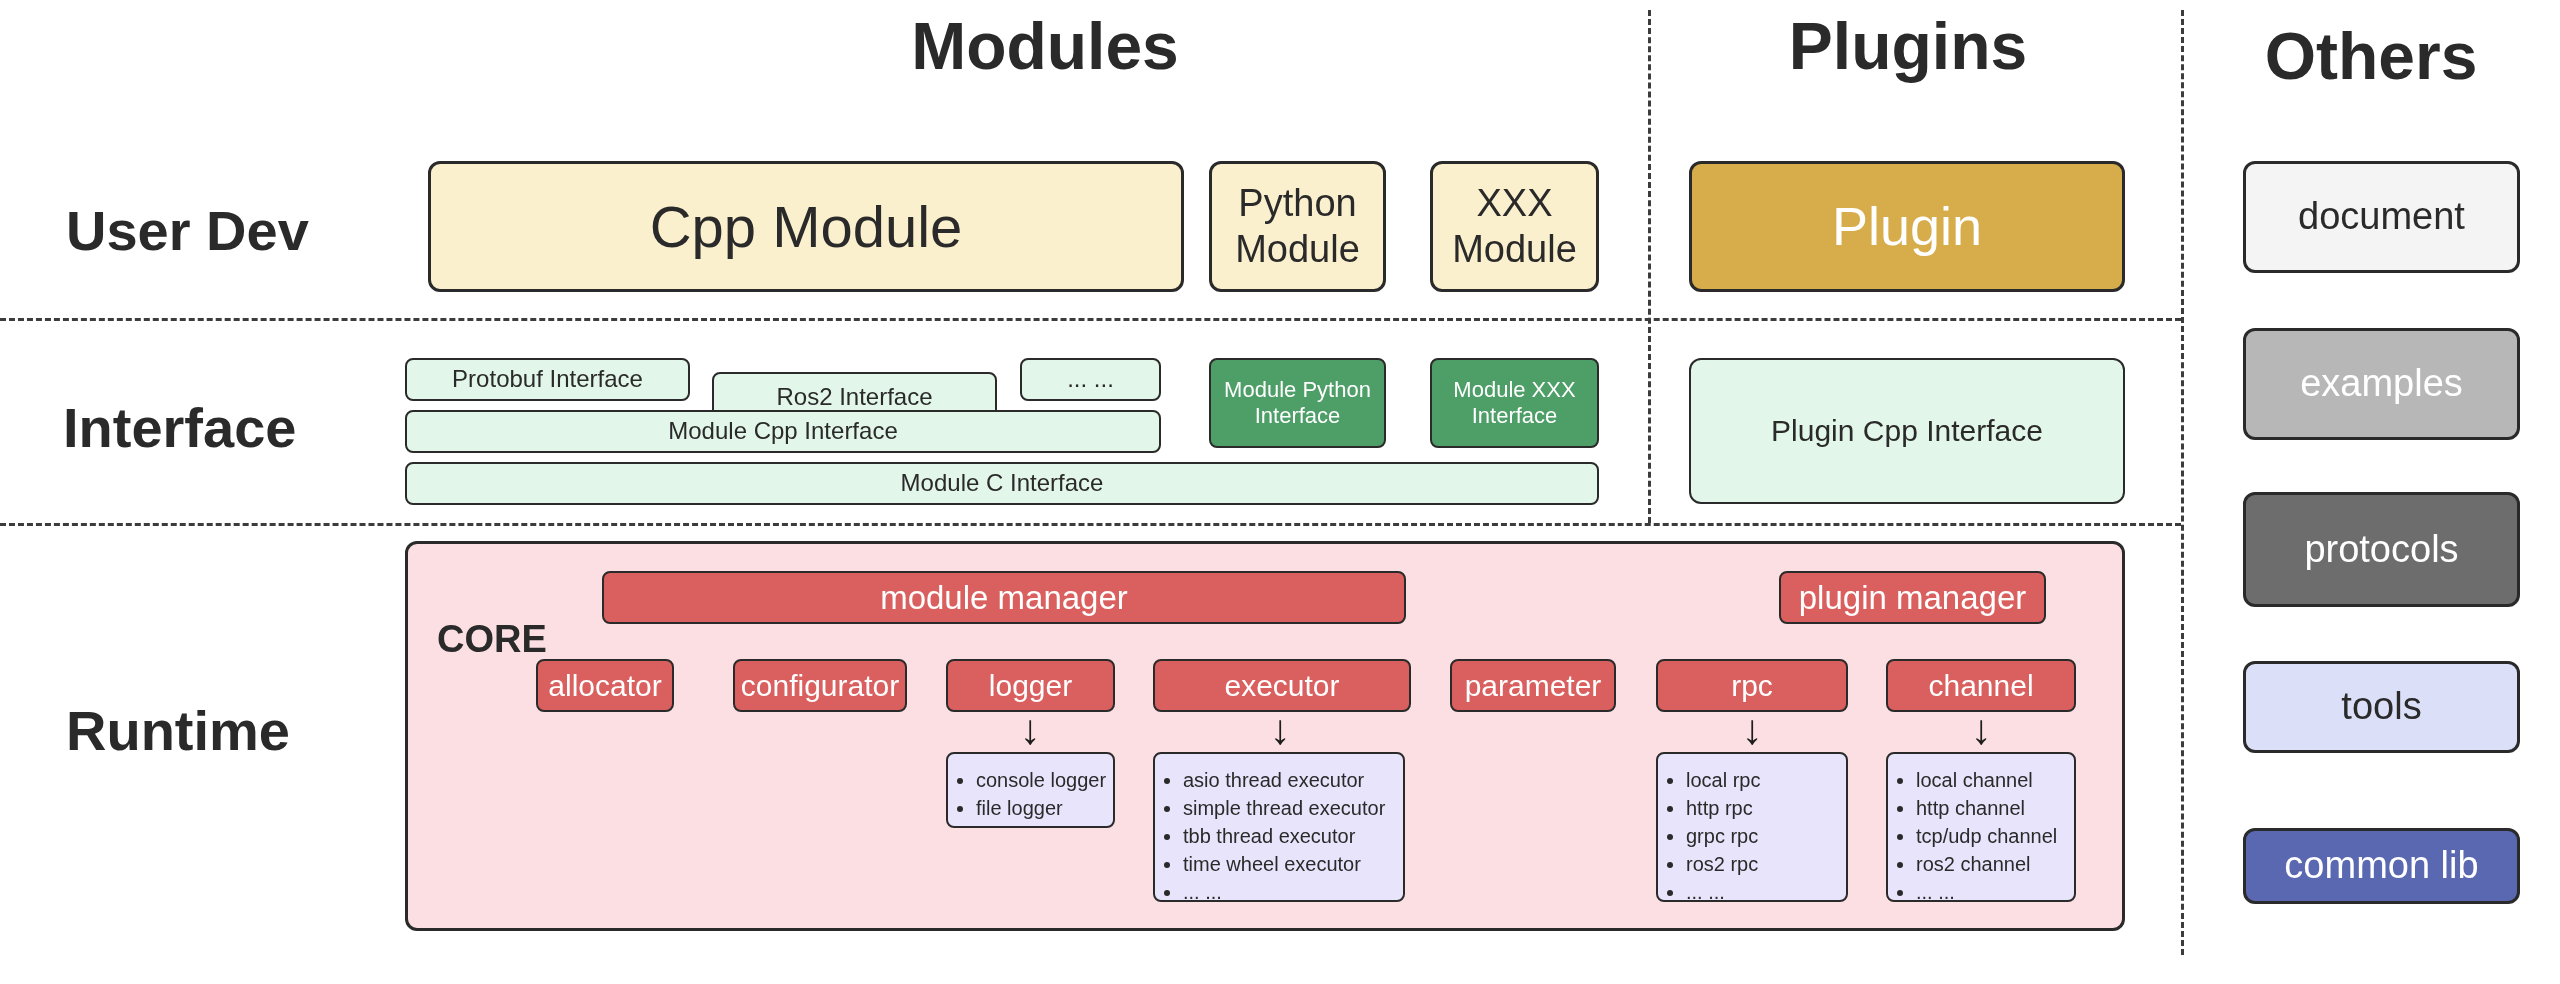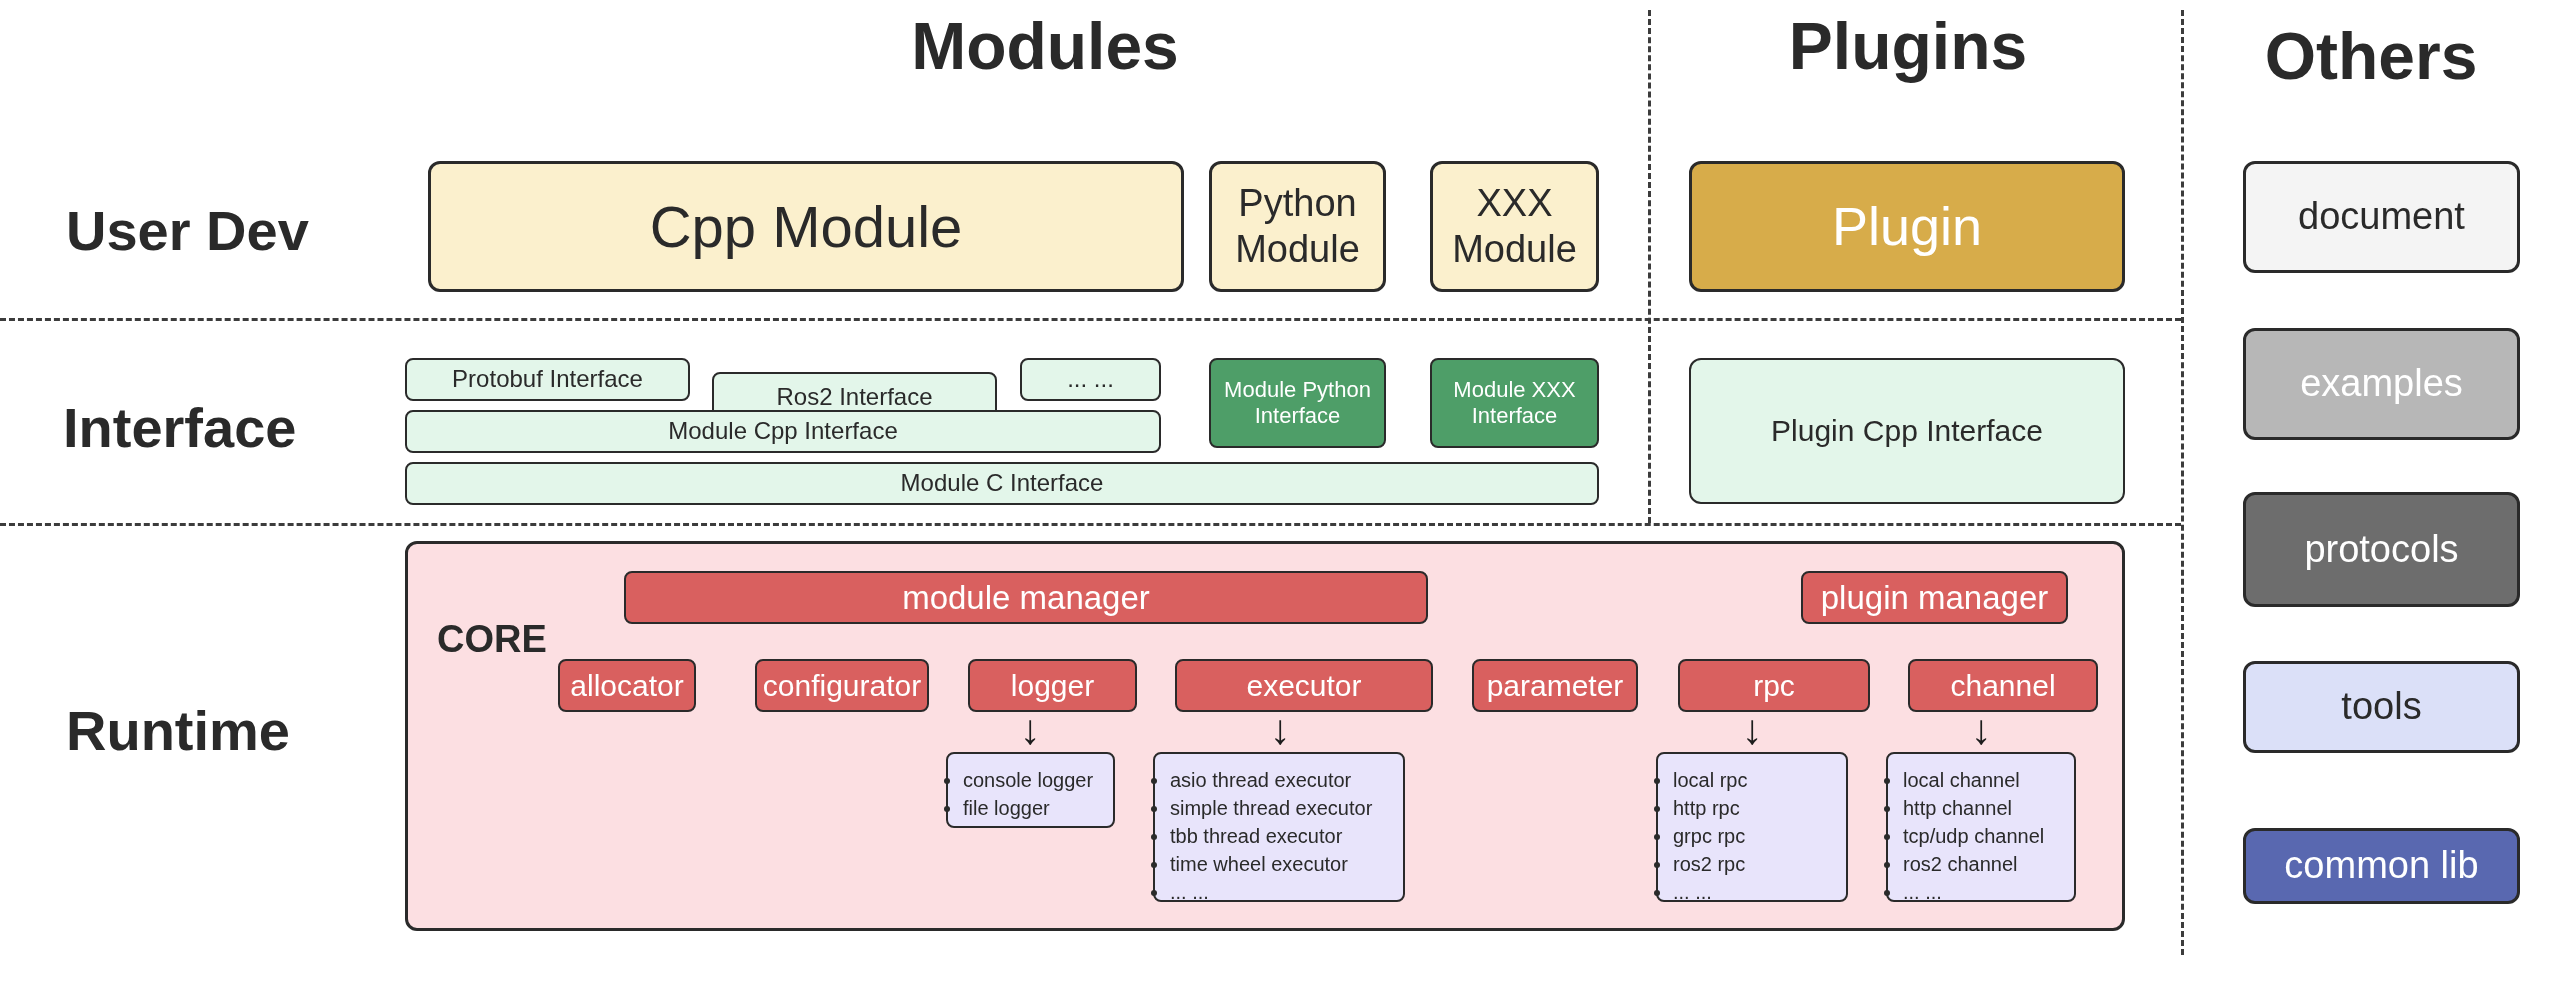--- a/index.html
+++ b/index.html
@@ -33,31 +33,31 @@
     display:flex;align-items:center;justify-content:center;text-align:center;
     line-height:1.2;
   }
   .thin{border-width:2px;border-radius:8px;}
   .white{color:#ffffff;}
   .yellow{background:var(--yellow-light);}
   .gold{background:var(--gold);}
   .greenl{background:var(--green-light);}
   .greend{background:var(--green-dark);}
   .pink{background:var(--pink);}
-  .red{background:var(--red);margin-left:22px;}
+  .red{background:var(--red);}
   .lav{background:var(--lavender);}
   .graylight{background:var(--gray-light);}
   .graymid{background:var(--gray-mid);}
   .graydark{background:var(--gray-dark);}
   .toolsblue{background:var(--tools-blue);}
   .indigo{background:var(--indigo);}
   .core-label{position:absolute;font-size:38px;font-weight:bold;}
   .arrow{position:absolute;transform:translateX(-50%);font-size:42px;font-weight:bold;color:#1d1d1d;}
   .list{justify-content:flex-start;align-items:flex-start;padding:8px 6px 8px 0;}
-  .list ul{margin:4px 0 0 0;padding-left:15px;list-style:disc;font-size:20px;line-height:1.4;text-align:left;}
+  .list ul{margin:4px 0 0 0;padding-left:28px;list-style:disc;font-size:20px;line-height:1.4;text-align:left;}
 </style>
 </head>
 <body>
 
 <div class="diagram">
 
   <div class="hdr" style="left:1045px;top:8px;">Modules</div>
   <div class="hdr" style="left:1908px;top:8px;">Plugins</div>
   <div class="hdr" style="left:2371px;top:18px;">Others</div>
 

